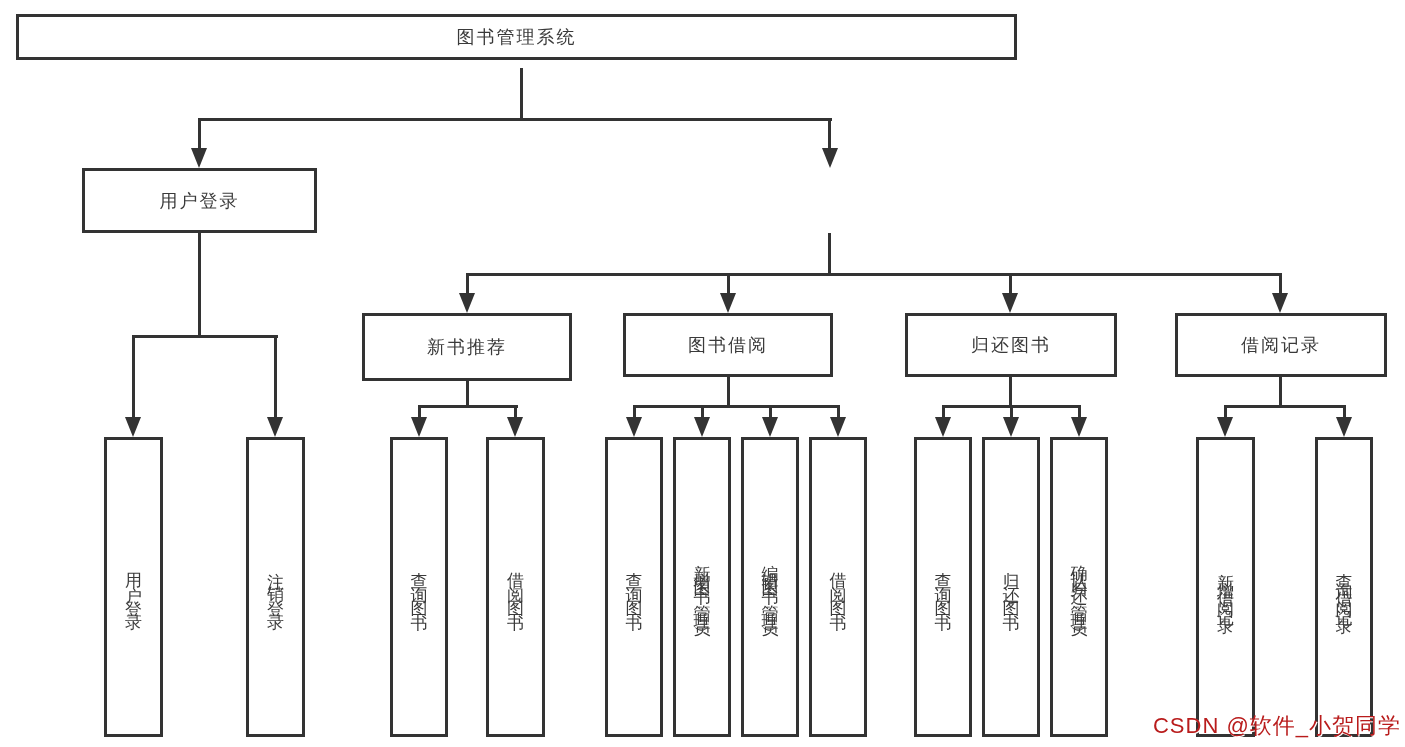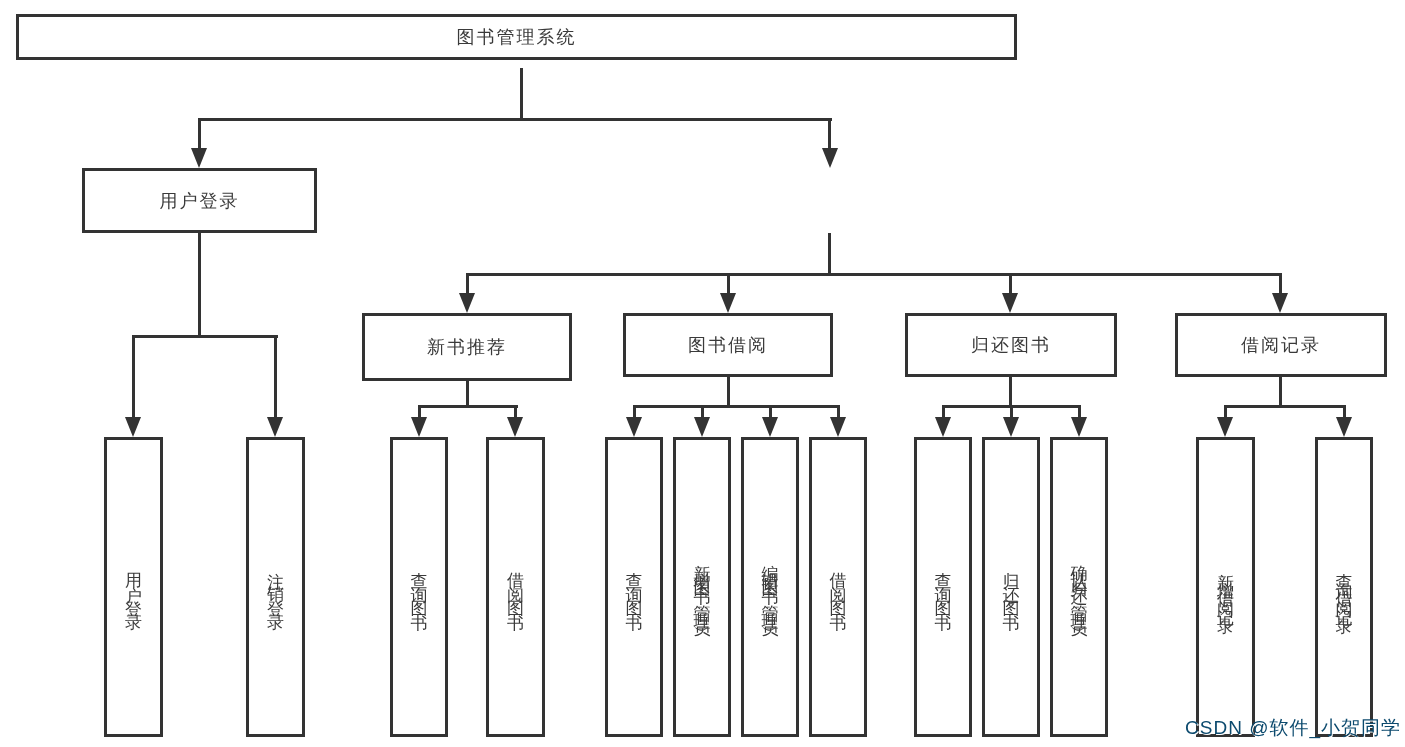--- a/index.html
+++ b/index.html
@@ -41,22 +41,22 @@
   .arrow{
     position:absolute; width:0; height:0;
     border-left:8px solid transparent;
     border-right:8px solid transparent;
     border-top:20px solid #333333;
     z-index:1;
   }
   .watermark{
     position:absolute;
     right:4px; bottom:6px;
-    font-size:19px;
-    color:#0c4a6e;
+    font-size:22px;
+    color:#b91c1c;
     text-shadow:1px 1px 0 #ffffff;
     letter-spacing:1px;
     z-index:10;
     white-space:nowrap;
   }
 </style>
 </head>
 <body>
 
 <div class="canvas">

